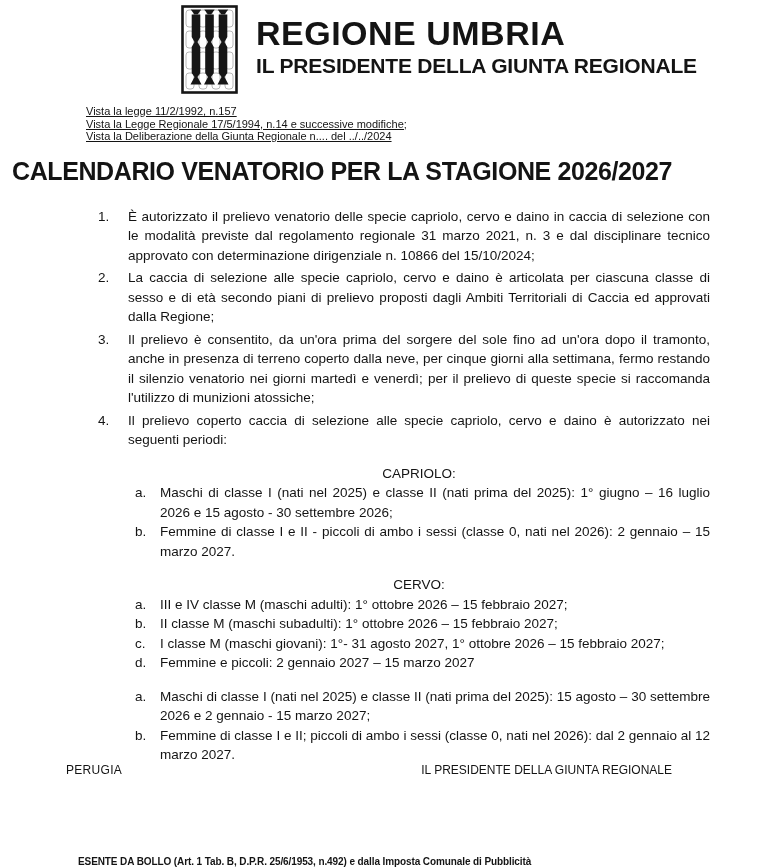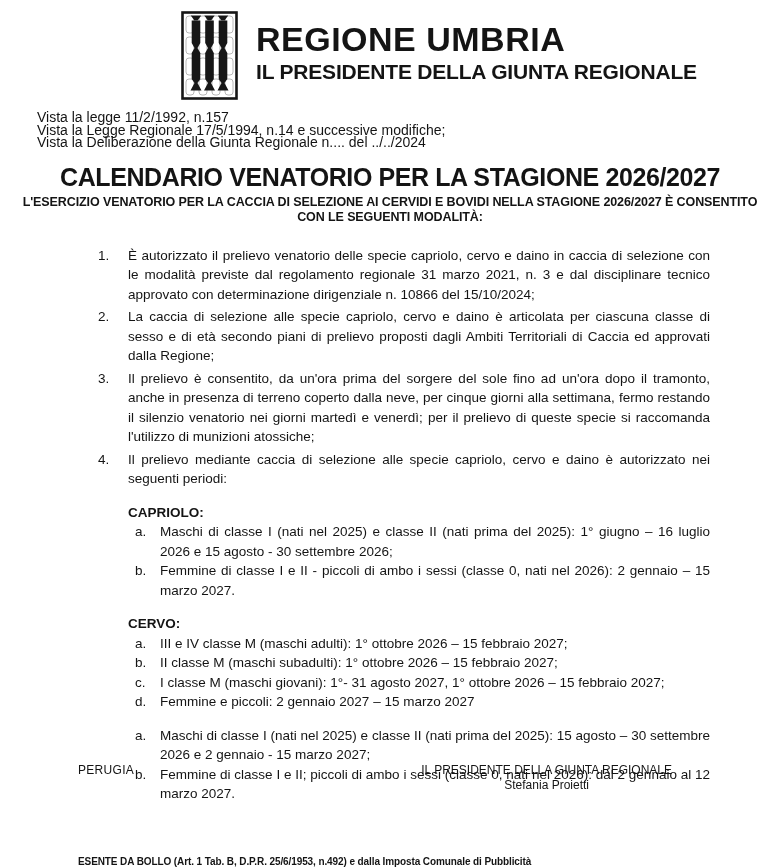--- a/index.html
+++ b/index.html
@@ -11,62 +11,62 @@
   }
   .page {
     position:relative;
     width:780px;
     height:867px;
     background:#ffffff;
     overflow:hidden;
   }
 
   
-  .header { display:flex; padding:11px 0 0 181px; gap:18px; }
+  .header { display:flex; padding:5px 0 0 181px; gap:18px; }
   .logo-box { width:57px; height:89px; flex:none; }
   .logo-box svg { display:block; width:57px; height:89px; }
   .header-text { padding-top:11px; }
   .region-name {
     font-size:34px; font-weight:700; line-height:34px;
     letter-spacing:0.5px; white-space:nowrap;
   }
   .office-name {
     font-size:21px; font-weight:700; line-height:24px;
     margin-top:4px; letter-spacing:-0.2px; white-space:nowrap;
   }
 
   
-  .premises { margin:11px 0 0 37px; font-size:14px; line-height:12.5px; }
+  .premises { margin:11px 0 0 86px; font-size:11px; line-height:12.5px;text-decoration:underline; }
 
   
   .announce { text-align:center; margin-top:31px; font-size:14px; letter-spacing:0.4px; }
   .doc-title {
-    text-align:center; margin-top:14px;
-    font-size:25px; font-weight:700; letter-spacing:-0.4px; white-space:nowrap;
+    margin-top:14px;
+    font-size:25px; font-weight:700; letter-spacing:-0.4px; white-space:nowrap;padding-left:12px;
   }
   .doc-subtitle {
     text-align:center; margin-top:3px;
     font-size:12.5px; font-weight:700; line-height:15px; letter-spacing:-0.1px;
   }
 
   
   .provisions { margin:21px 70px 0 98px; font-size:13.5px; line-height:19.5px; }
   .provision { display:flex; margin-bottom:3px; }
   .provision .num { width:30px; flex:none; }
   .provision .txt { flex:1; text-align:justify; }
 
   
   .species-section { margin:14px 70px 0 128px; font-size:13.5px; line-height:19.5px; }
-  .species-heading { font-weight:700; }
+  .species-heading { font-weight:400;text-align:center; }
   .species-item { display:flex; padding-left:7px; }
   .species-item .letter { width:25px; flex:none; }
   .species-item .txt { flex:1; text-align:justify; }
 
   
-  .footer-row { position:absolute; left:78px; top:763px; right:0; display:flex; font-size:12px; }
+  .footer-row { position:absolute; left:66px; top:763px; right:0; display:flex; font-size:12px; }
   .place { letter-spacing:0.3px; }
   .signature { margin-left:auto; margin-right:108px; text-align:center; line-height:15px; }
 
   .stamp-note {
     position:absolute; left:78px; top:855px;
     font-size:10px; font-weight:700; line-height:13px; letter-spacing:-0.1px;
     width:520px;
   }
 </style>
 </head>
@@ -131,41 +131,37 @@
     </div>
   </div>
 
   <div class="premises">
     <div>Vista la legge 11/2/1992, n.157</div>
     <div>Vista la Legge Regionale 17/5/1994, n.14 e successive modifiche;</div>
     <div>Vista la Deliberazione della Giunta Regionale n.... del ../../2024</div>
   </div>
 
   <div class="doc-title">CALENDARIO VENATORIO PER LA STAGIONE 2026/2027</div>
-  <div class="doc-subtitle">
-    <div>L'ESERCIZIO VENATORIO PER LA CACCIA DI SELEZIONE AI CERVIDI E BOVIDI NELLA STAGIONE 2026/2027 È CONSENTITO</div>
-    <div>CON LE SEGUENTI MODALITÀ:</div>
-  </div>
 
   <div class="provisions">
     <div class="provision">
       <span class="num">1.</span>
       <div class="txt">È autorizzato il prelievo venatorio delle specie capriolo, cervo e daino in caccia di selezione con le modalità previste dal regolamento regionale 31 marzo 2021, n. 3 e dal disciplinare tecnico approvato con determinazione dirigenziale n. 10866 del 15/10/2024;</div>
     </div>
     <div class="provision">
       <span class="num">2.</span>
       <div class="txt">La caccia di selezione alle specie capriolo, cervo e daino è articolata per ciascuna classe di sesso e di età secondo piani di prelievo proposti dagli Ambiti Territoriali di Caccia ed approvati dalla Regione;</div>
     </div>
     <div class="provision">
       <span class="num">3.</span>
       <div class="txt">Il prelievo è consentito, da un'ora prima del sorgere del sole fino ad un'ora dopo il tramonto, anche in presenza di terreno coperto dalla neve, per cinque giorni alla settimana, fermo restando il silenzio venatorio nei giorni martedì e venerdì; per il prelievo di queste specie si raccomanda l'utilizzo di munizioni atossiche;</div>
     </div>
     <div class="provision">
       <span class="num">4.</span>
-      <div class="txt">Il prelievo mediante caccia di selezione alle specie capriolo, cervo e daino è autorizzato nei seguenti periodi:</div>
+      <div class="txt">Il prelievo coperto caccia di selezione alle specie capriolo, cervo e daino è autorizzato nei seguenti periodi:</div>
     </div>
   </div>
 
   <div class="species-section">
     <div class="species-heading">CAPRIOLO:</div>
     <div class="species-item">
       <span class="letter">a.</span>
       <div class="txt">Maschi di classe I (nati nel 2025) e classe II (nati prima del 2025): 1° giugno – 16 luglio 2026 e 15 agosto - 30 settembre 2026;</div>
     </div>
     <div class="species-item">
@@ -202,21 +198,20 @@
     <div class="species-item">
       <span class="letter">b.</span>
       <div class="txt">Femmine di classe I e II; piccoli di ambo i sessi (classe 0, nati nel 2026): dal 2 gennaio al 12 marzo 2027.</div>
     </div>
   </div>
 
   <div class="footer-row">
     <div class="place">PERUGIA</div>
     <div class="signature">
       <div>IL PRESIDENTE DELLA GIUNTA REGIONALE</div>
-      <div>Stefania Proietti</div>
     </div>
   </div>
 
   <div class="stamp-note">
     <div>ESENTE DA BOLLO (Art. 1 Tab. B, D.P.R. 25/6/1953, n.492) e dalla Imposta Comunale di Pubblicità</div>
     <div>e dei Diritti sulle Pubbliche Affissioni (Art. 20 n.9 e 34 n.6 del D.P.R. 16/10/1972, n.693).</div>
   </div>
 
 </div>
 

